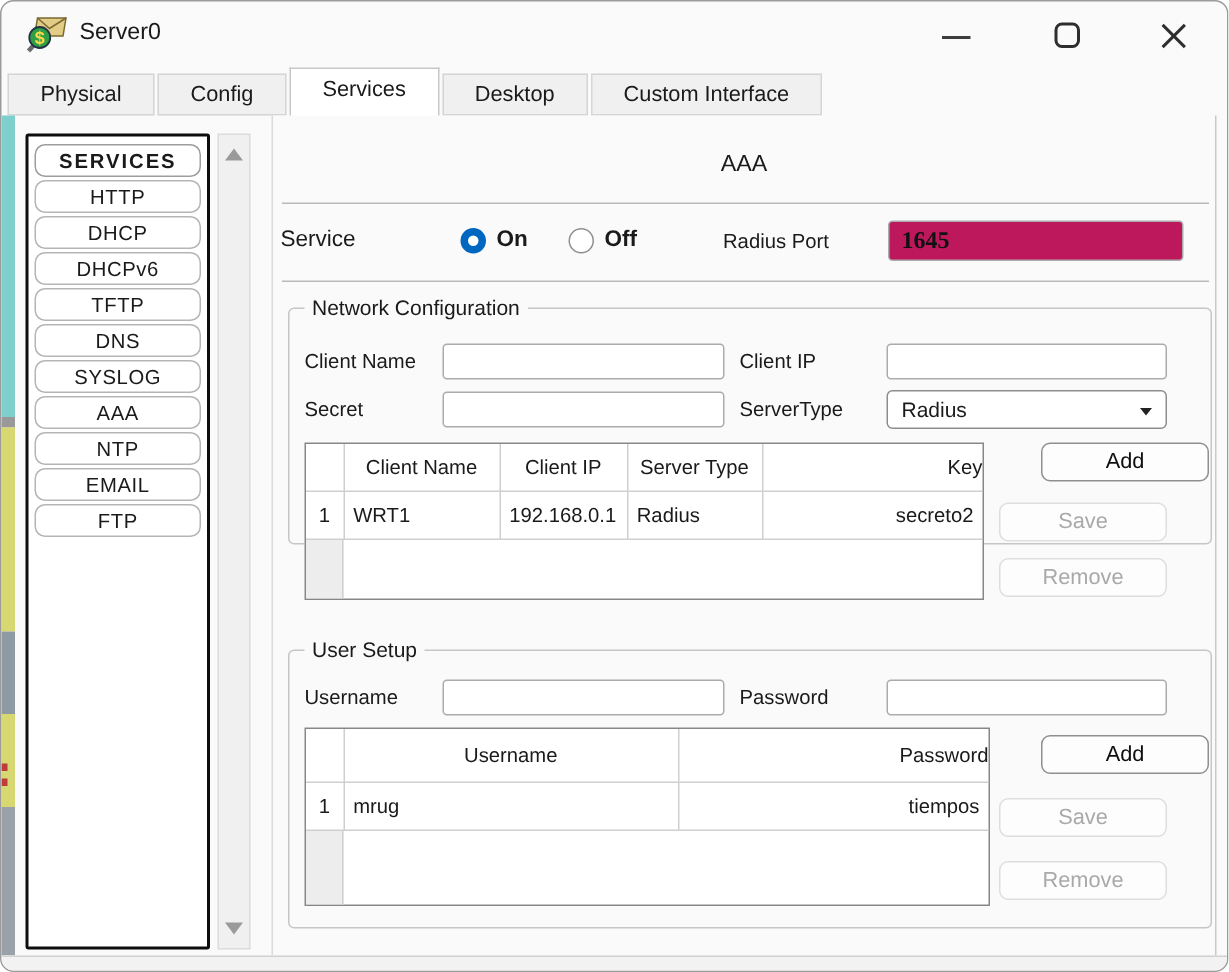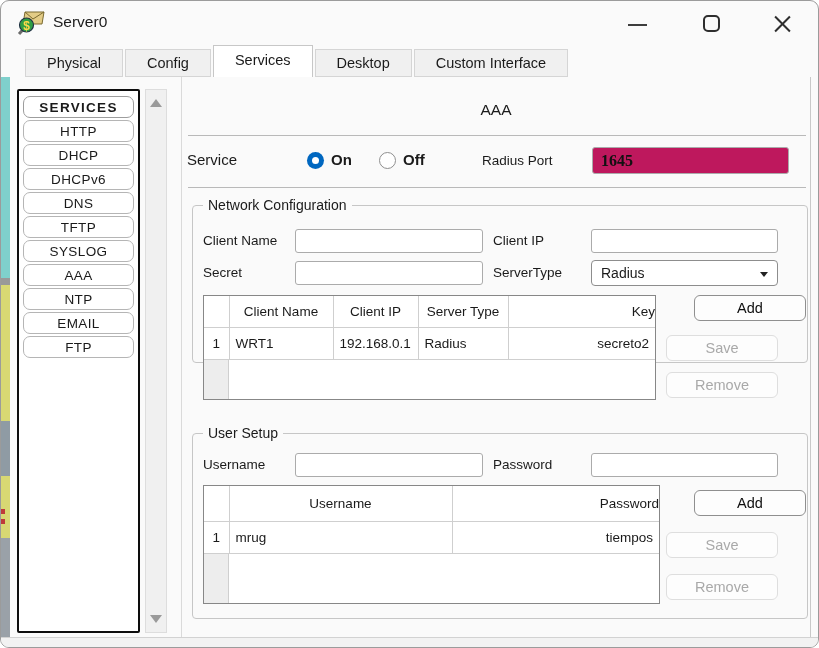--- a/index.html
+++ b/index.html
@@ -18,21 +18,21 @@
   .win-min { left:622px; }
   .win-min .bar { position:absolute; left:5px; top:15px; width:19px; height:2px; background:#3d3d3d; }
   .win-max { left:696px; }
   .win-max .box { position:absolute; left:6px; top:6px; width:17px; height:17px; border:2px solid #2e2e2e; border-radius:5px; }
   .win-close { left:766px; }
   .win-close .x1, .win-close .x2 { position:absolute; left:5px; top:14px; width:21px; height:2px; background:#2e2e2e; }
   .win-close .x1 { transform:rotate(45deg); }
   .win-close .x2 { transform:rotate(-45deg); }
 
   
-  .tabbar { position:absolute; top:44px; left:0; width:100%; height:32px; display:flex; align-items:flex-end; padding-left:24px; }
+  .tabbar { position:absolute; top:44px; left:0; width:100%; height:32px; display:flex; align-items:flex-end; padding-left:4px; }
   .tab {
     height:28px; line-height:26px; padding:0 21px; background:#f0f0f0;
     border:1px solid #d5d5d5; font-size:14.5px; margin-right:2px; cursor:pointer; white-space:nowrap;
   }
   .tab.active {
     height:32px; line-height:29px; background:#fff;
     border:1px solid #c7c7c7; border-bottom:none; position:relative; z-index:2;
   }
 
   
@@ -167,22 +167,22 @@
     <div class="band" style="height:99px;background:#9aa1a8;"></div>
     <span class="red-dash" style="top:432px;"></span>
     <span class="red-dash" style="top:442px;"></span>
   </div>
 
   <div class="sidebar">
     <div class="svc-item header">SERVICES</div>
     <div class="svc-item">HTTP</div>
     <div class="svc-item">DHCP</div>
     <div class="svc-item">DHCPv6</div>
+    <div class="svc-item">TFTP</div>
     <div class="svc-item">DNS</div>
-    <div class="svc-item">TFTP</div>
     <div class="svc-item">SYSLOG</div>
     <div class="svc-item">AAA</div>
     <div class="svc-item">NTP</div>
     <div class="svc-item">EMAIL</div>
     <div class="svc-item">FTP</div>
   </div>
 
   <div class="scrollbar">
     <span class="arr-up"></span>
     <span class="arr-down"></span>

